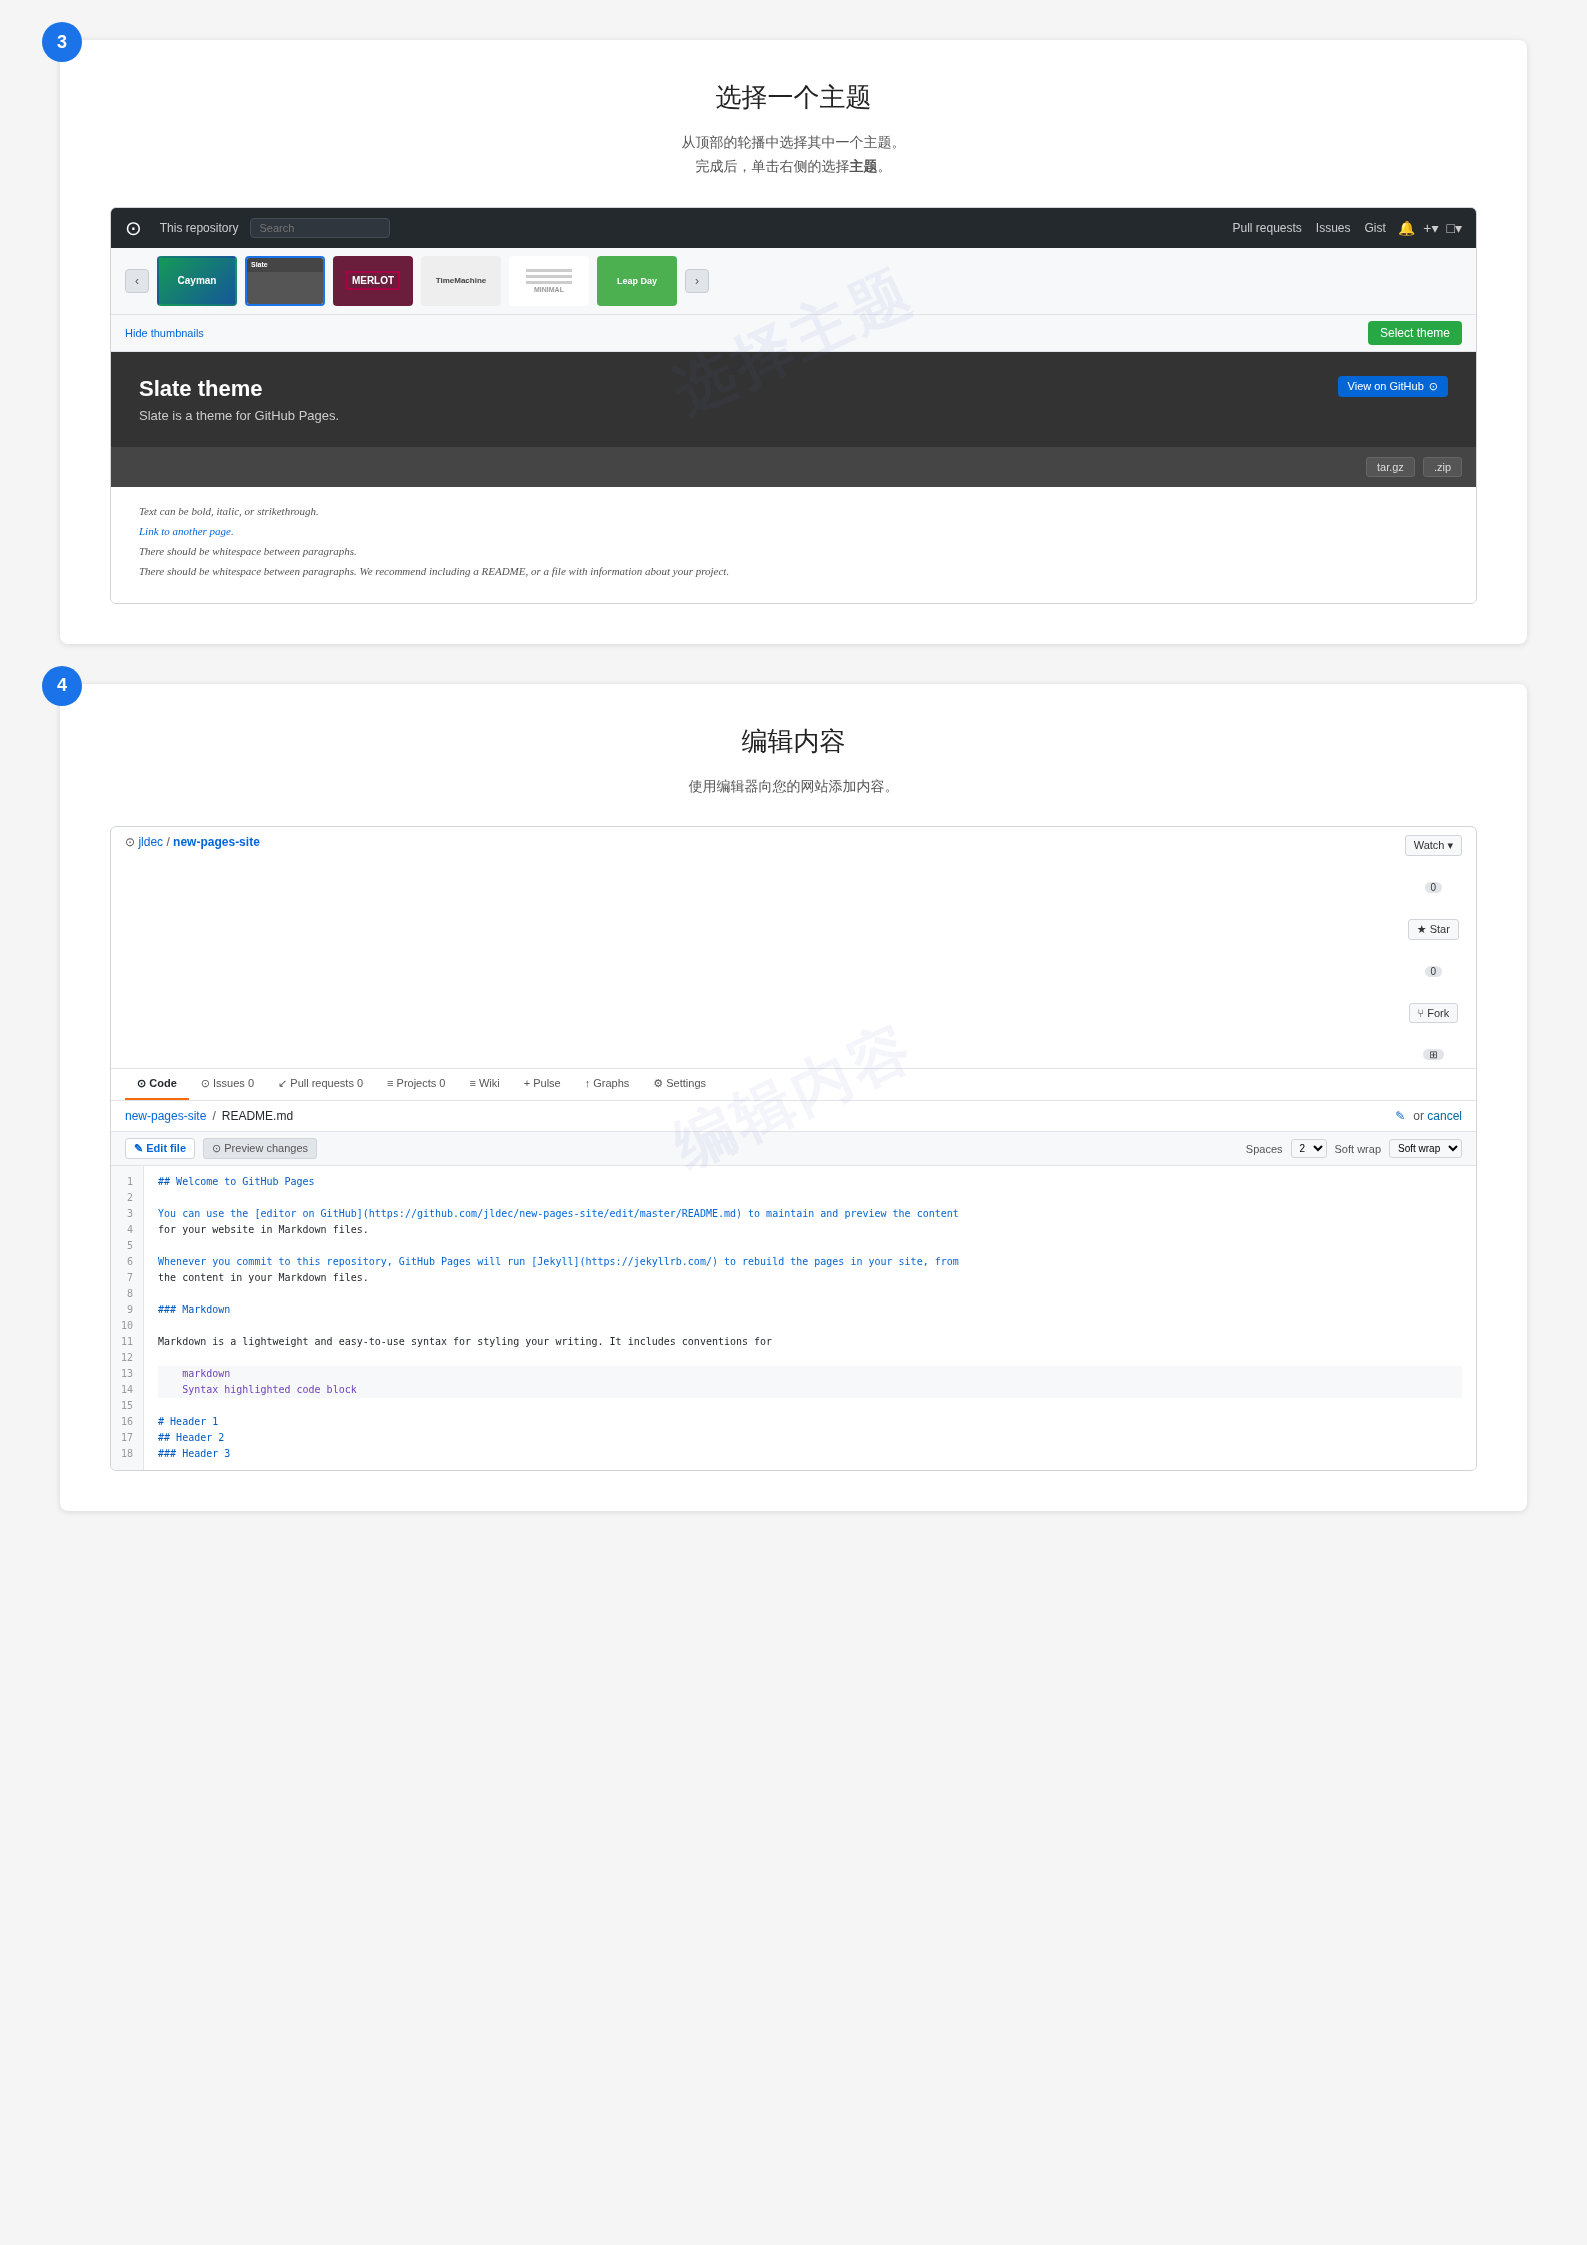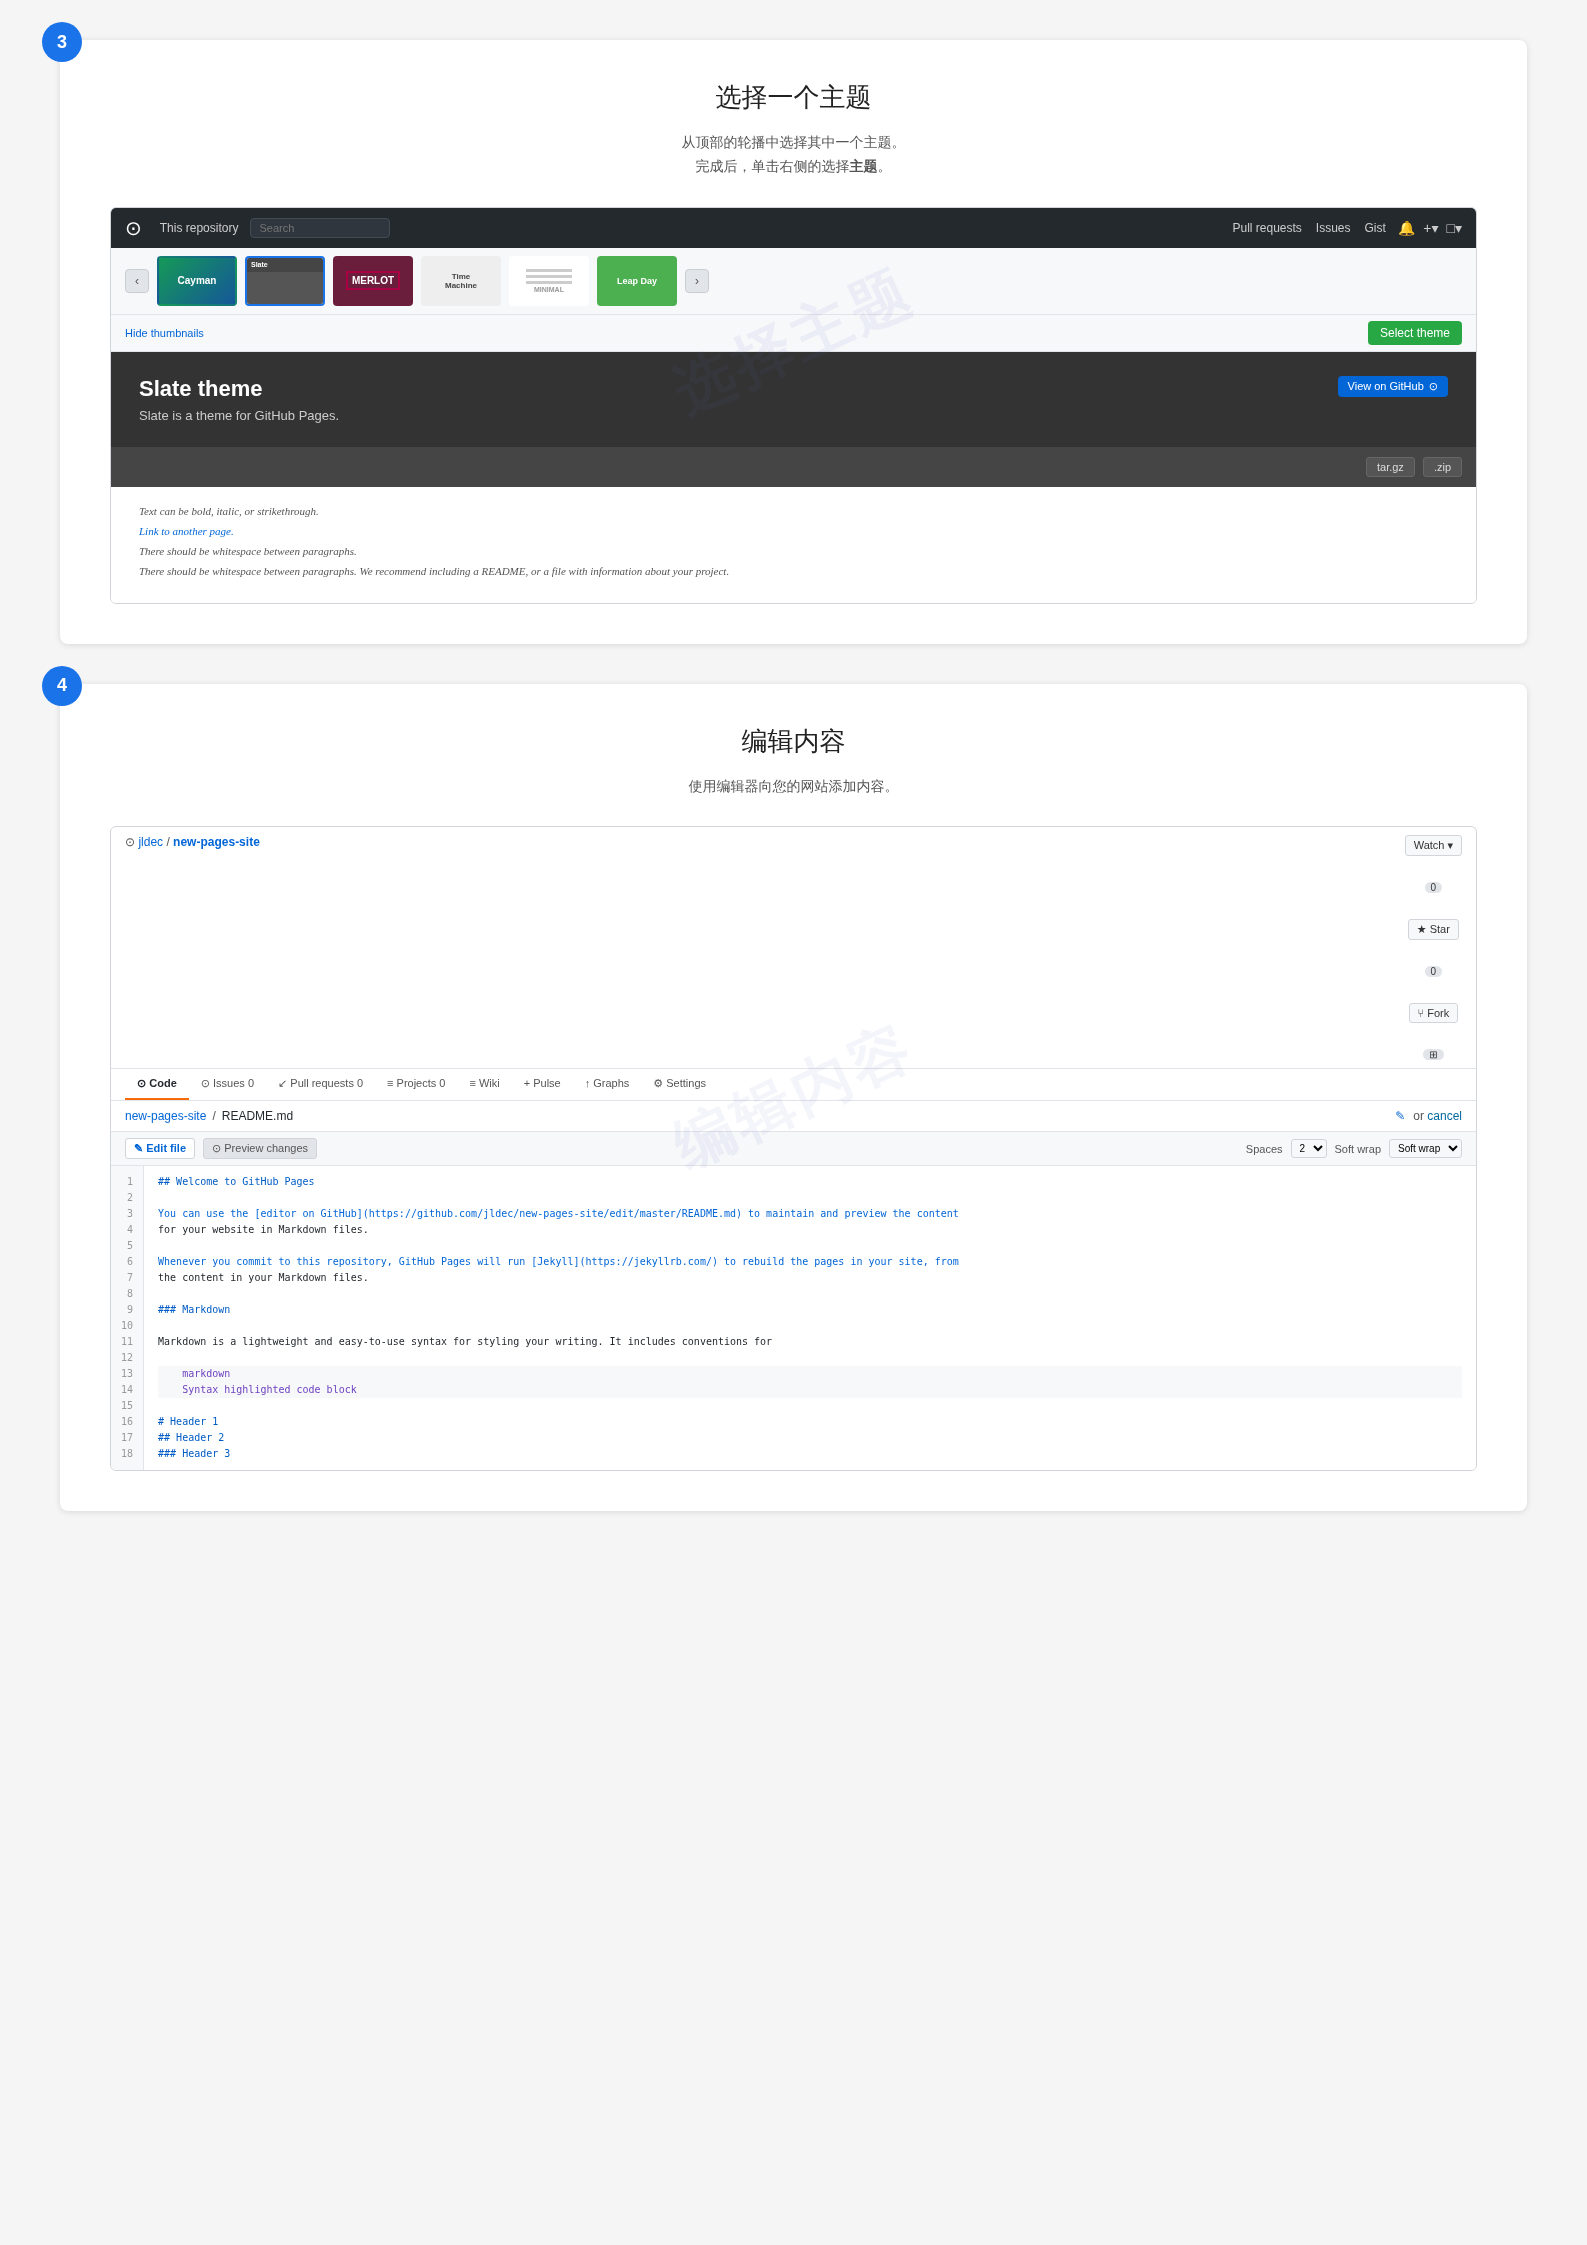--- a/index.html
+++ b/index.html
@@ -166,21 +166,21 @@
     }
 
     .theme-thumb.merlot {
       background: #6b1e3c;
       color: #fff;
       position: relative;
     }
 
     .theme-thumb.timemachine {
       background: #eee;
-      flex-direction: column;
+      flex-direction: row;
       font-size: 9px;
       color: #333;
     }
 
     .theme-thumb.minimal {
       background: #fff;
       flex-direction: column;
     }
 
     .theme-thumb.leapday {

